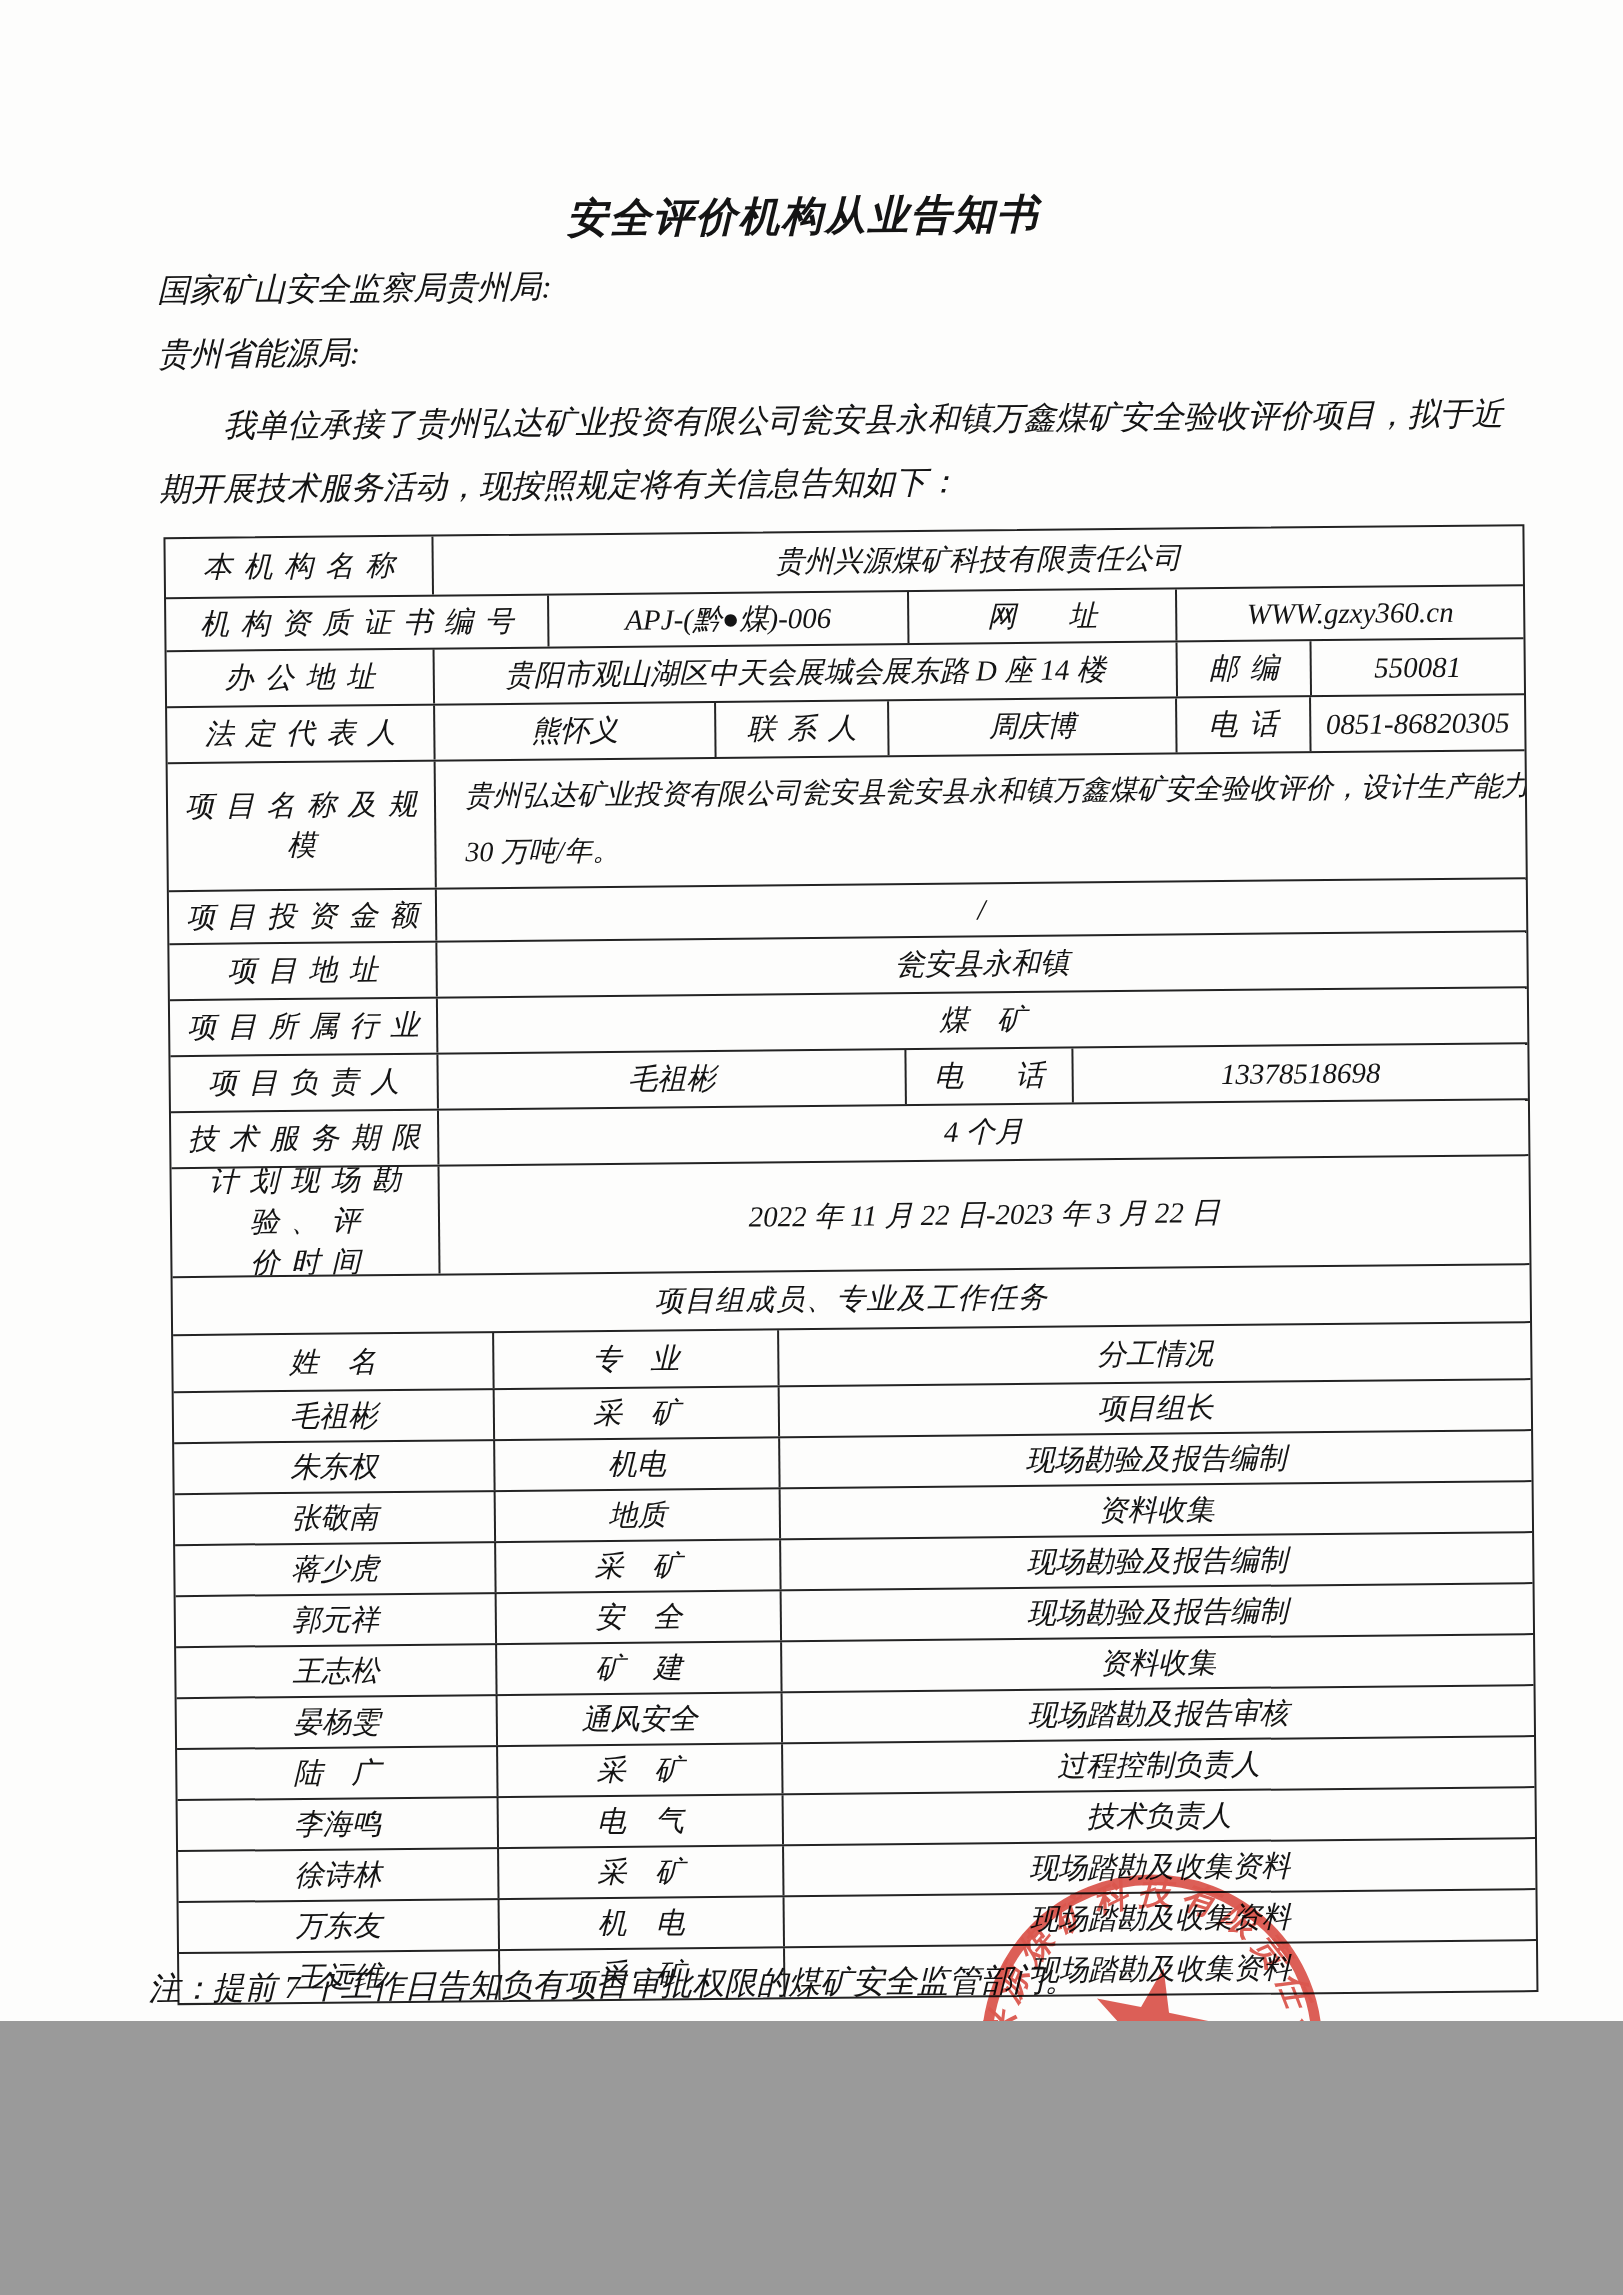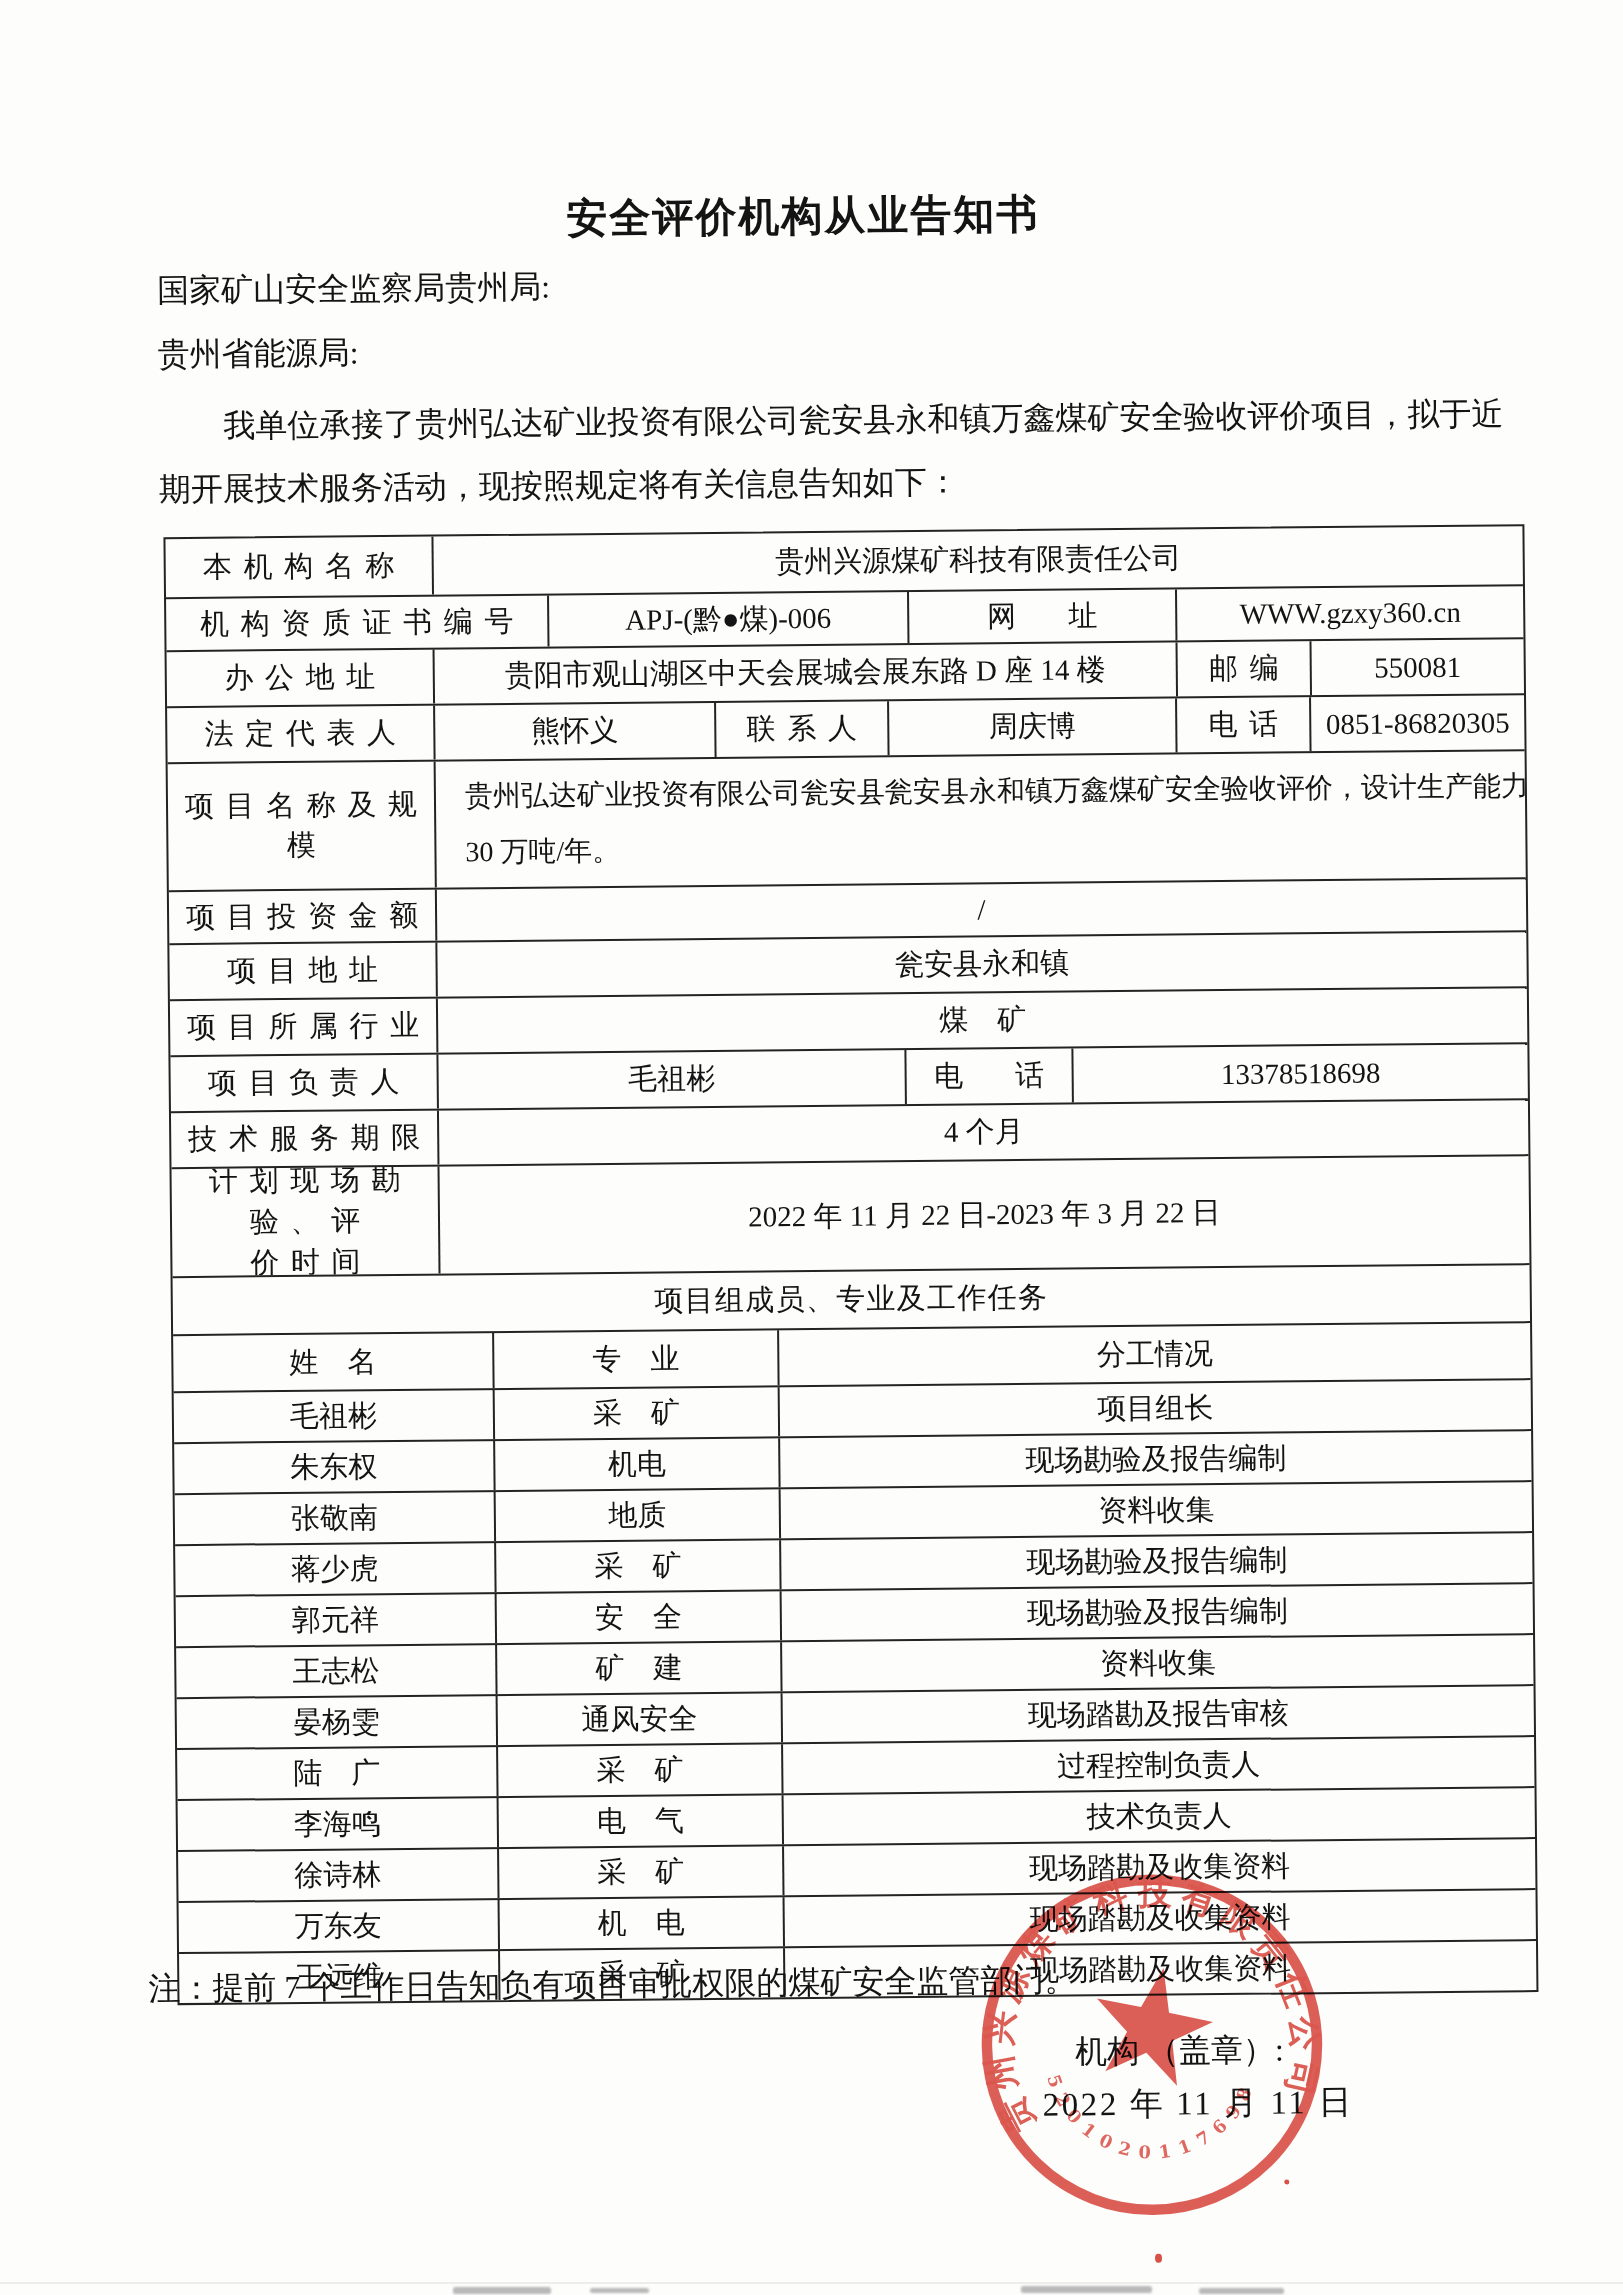--- a/index.html
+++ b/index.html
@@ -1,23 +1,24 @@
 <!DOCTYPE html>
 <html style="font-size:10.5px"><head>
 <meta charset="utf-8">
 <style>
   html,body{margin:0;padding:0;background:#9a9a9a;}
   .page{
     position:relative;
-    width:1623px;height:2295px;
+    width:1623px;height:2021px;
     background:#fdfdfc;
     overflow:hidden;
     font-family:"Liberation Serif","DejaVu Serif",serif;
     color:#141414;
     margin:0 auto;
+    font-style:italic;
   }
   .sheet{position:absolute;inset:0;transform:rotate(-0.55deg);transform-origin:812px 1113px;}
 
   .doc-title{
     position:absolute;top:189px;left:0;right:0;margin:0;
     text-align:center;font-size:41px;font-weight:700;letter-spacing:2px;
   }
   .addr{position:absolute;left:165px;font-size:32px;}
   .addr1{top:263px;}
   .addr2{top:327px;}

